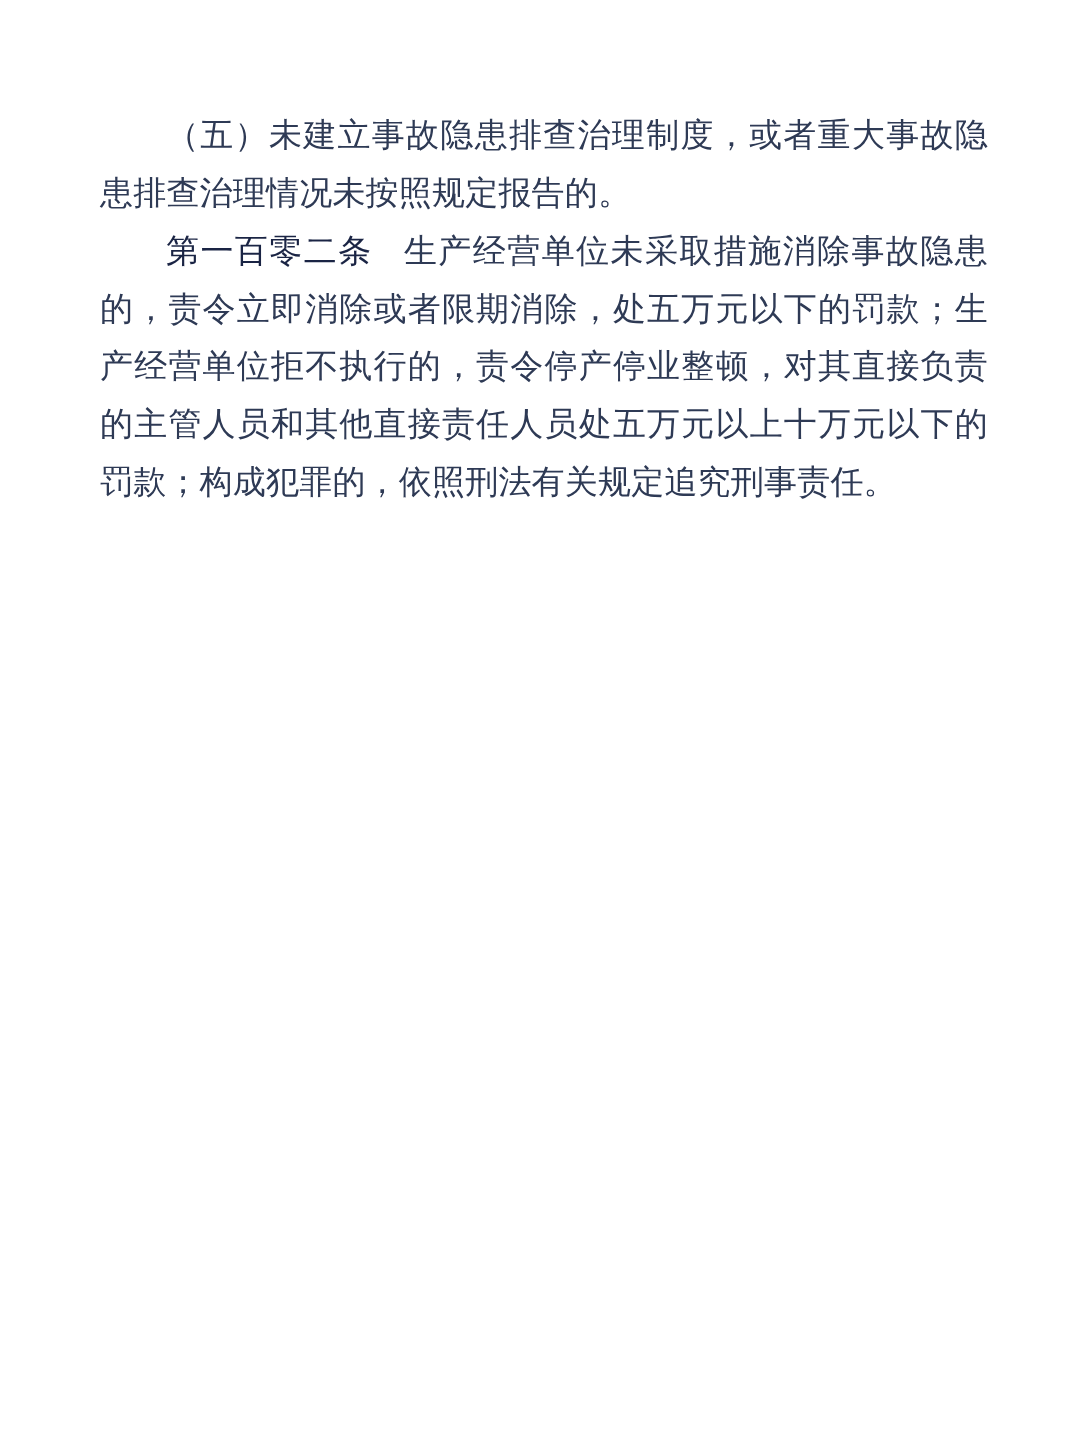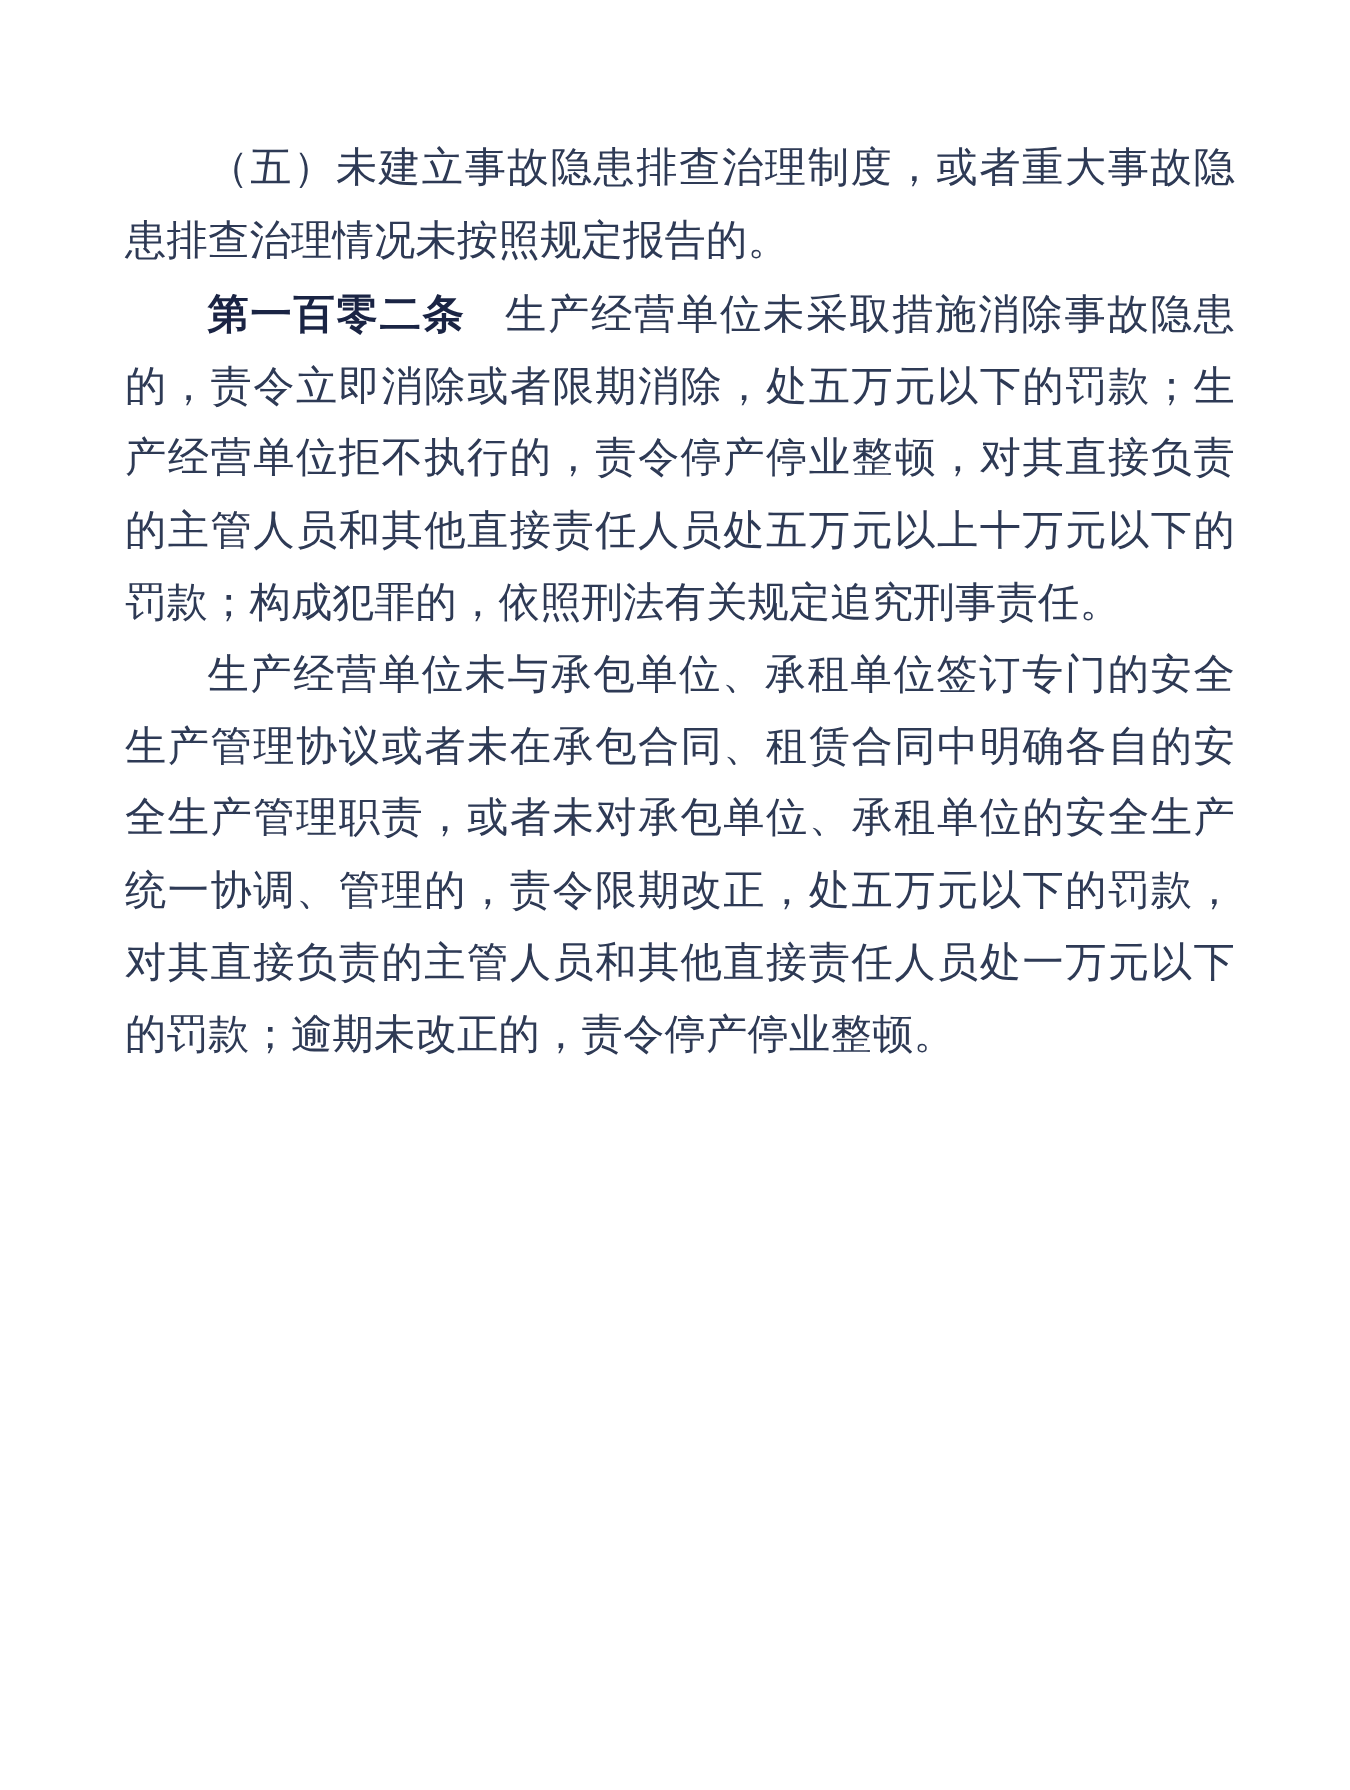--- a/index.html
+++ b/index.html
@@ -23,28 +23,27 @@
       line-height: 57.6px;
       color: var(--text-color, #2e3a55);
       text-indent: 2em;
       text-align: justify;
       text-justify: inter-ideograph;
       letter-spacing: 0.2px;
       word-break: break-all;
     }
     .article-no {
       font-family: "Liberation Sans", "DejaVu Sans", sans-serif;
-      font-weight: bold;
+      font-weight: normal;
       color: var(--heading-color, #1a2444);
       margin-right: 0.95em;
     }
   </style>
 </head>
 <body>
 
 <div class="page">
   <p class="para"><span>（五）未建立事故隐患排查治理制度，或者重大事故隐患排查治理情况未按照规定报告的。</span></p>
 
   <p class="para"><span class="article-no">第一百零二条</span><span>生产经营单位未采取措施消除事故隐患的，责令立即消除或者限期消除，处五万元以下的罚款；生产经营单位拒不执行的，责令停产停业整顿，对其直接负责的主管人员和其他直接责任人员处五万元以上十万元以下的罚款；构成犯罪的，依照刑法有关规定追究刑事责任。</span></p>
 
 
-  <p class="para"><span>生产经营单位未与承包单位、承租单位签订专门的安全生产管理协议或者未在承包合同、租赁合同中明确各自的安全生产管理职责，或者未对承包单位、承租单位的安全生产统一协调、管理的，责令限期改正，处五万元以下的罚款，对其直接负责的主管人员和其他直接责任人员处一万元以下的罚款；逾期未改正的，责令停产停业整顿。</span></p>
 </div>
 
 </body></html>

